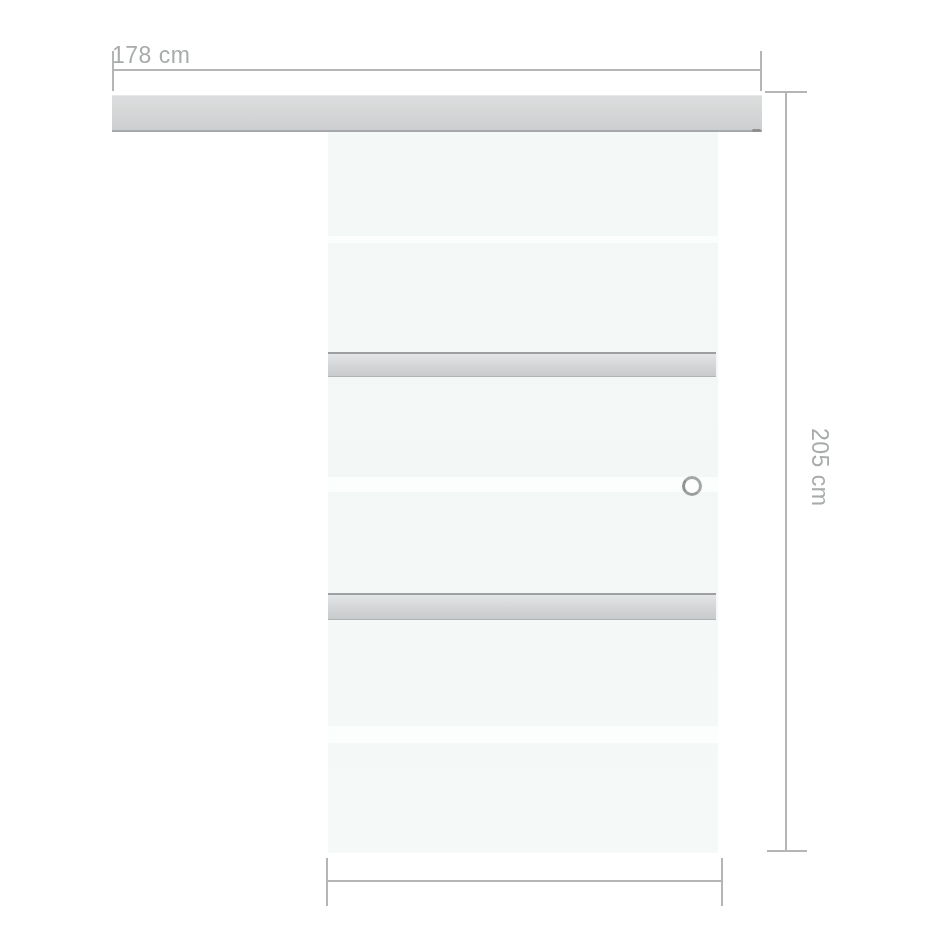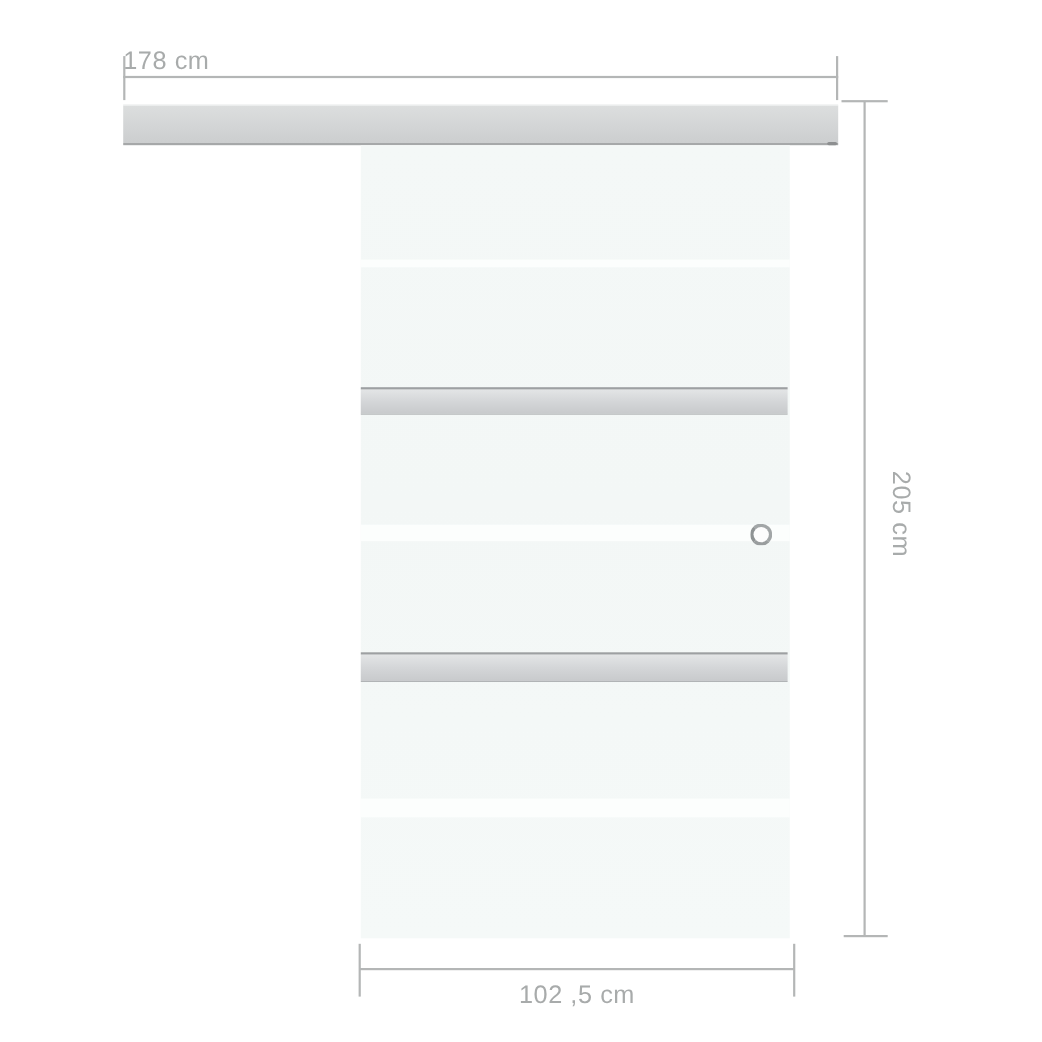--- a/index.html
+++ b/index.html
@@ -120,15 +120,14 @@
   <div class="handle"></div>
 
   <div class="dim-line dim-right-line"></div>
   <div class="dim-line dim-right-tick-t"></div>
   <div class="dim-line dim-right-tick-b"></div>
   <div class="dim-text dim-right-label">205 cm</div>
 
   <div class="dim-line dim-bottom-line"></div>
   <div class="dim-line dim-bottom-tick-l"></div>
   <div class="dim-line dim-bottom-tick-r"></div>
-  <div class="dim-text dim-bottom-label">102 ,5 cm</div>
 
 </div>
 
 </body></html>

